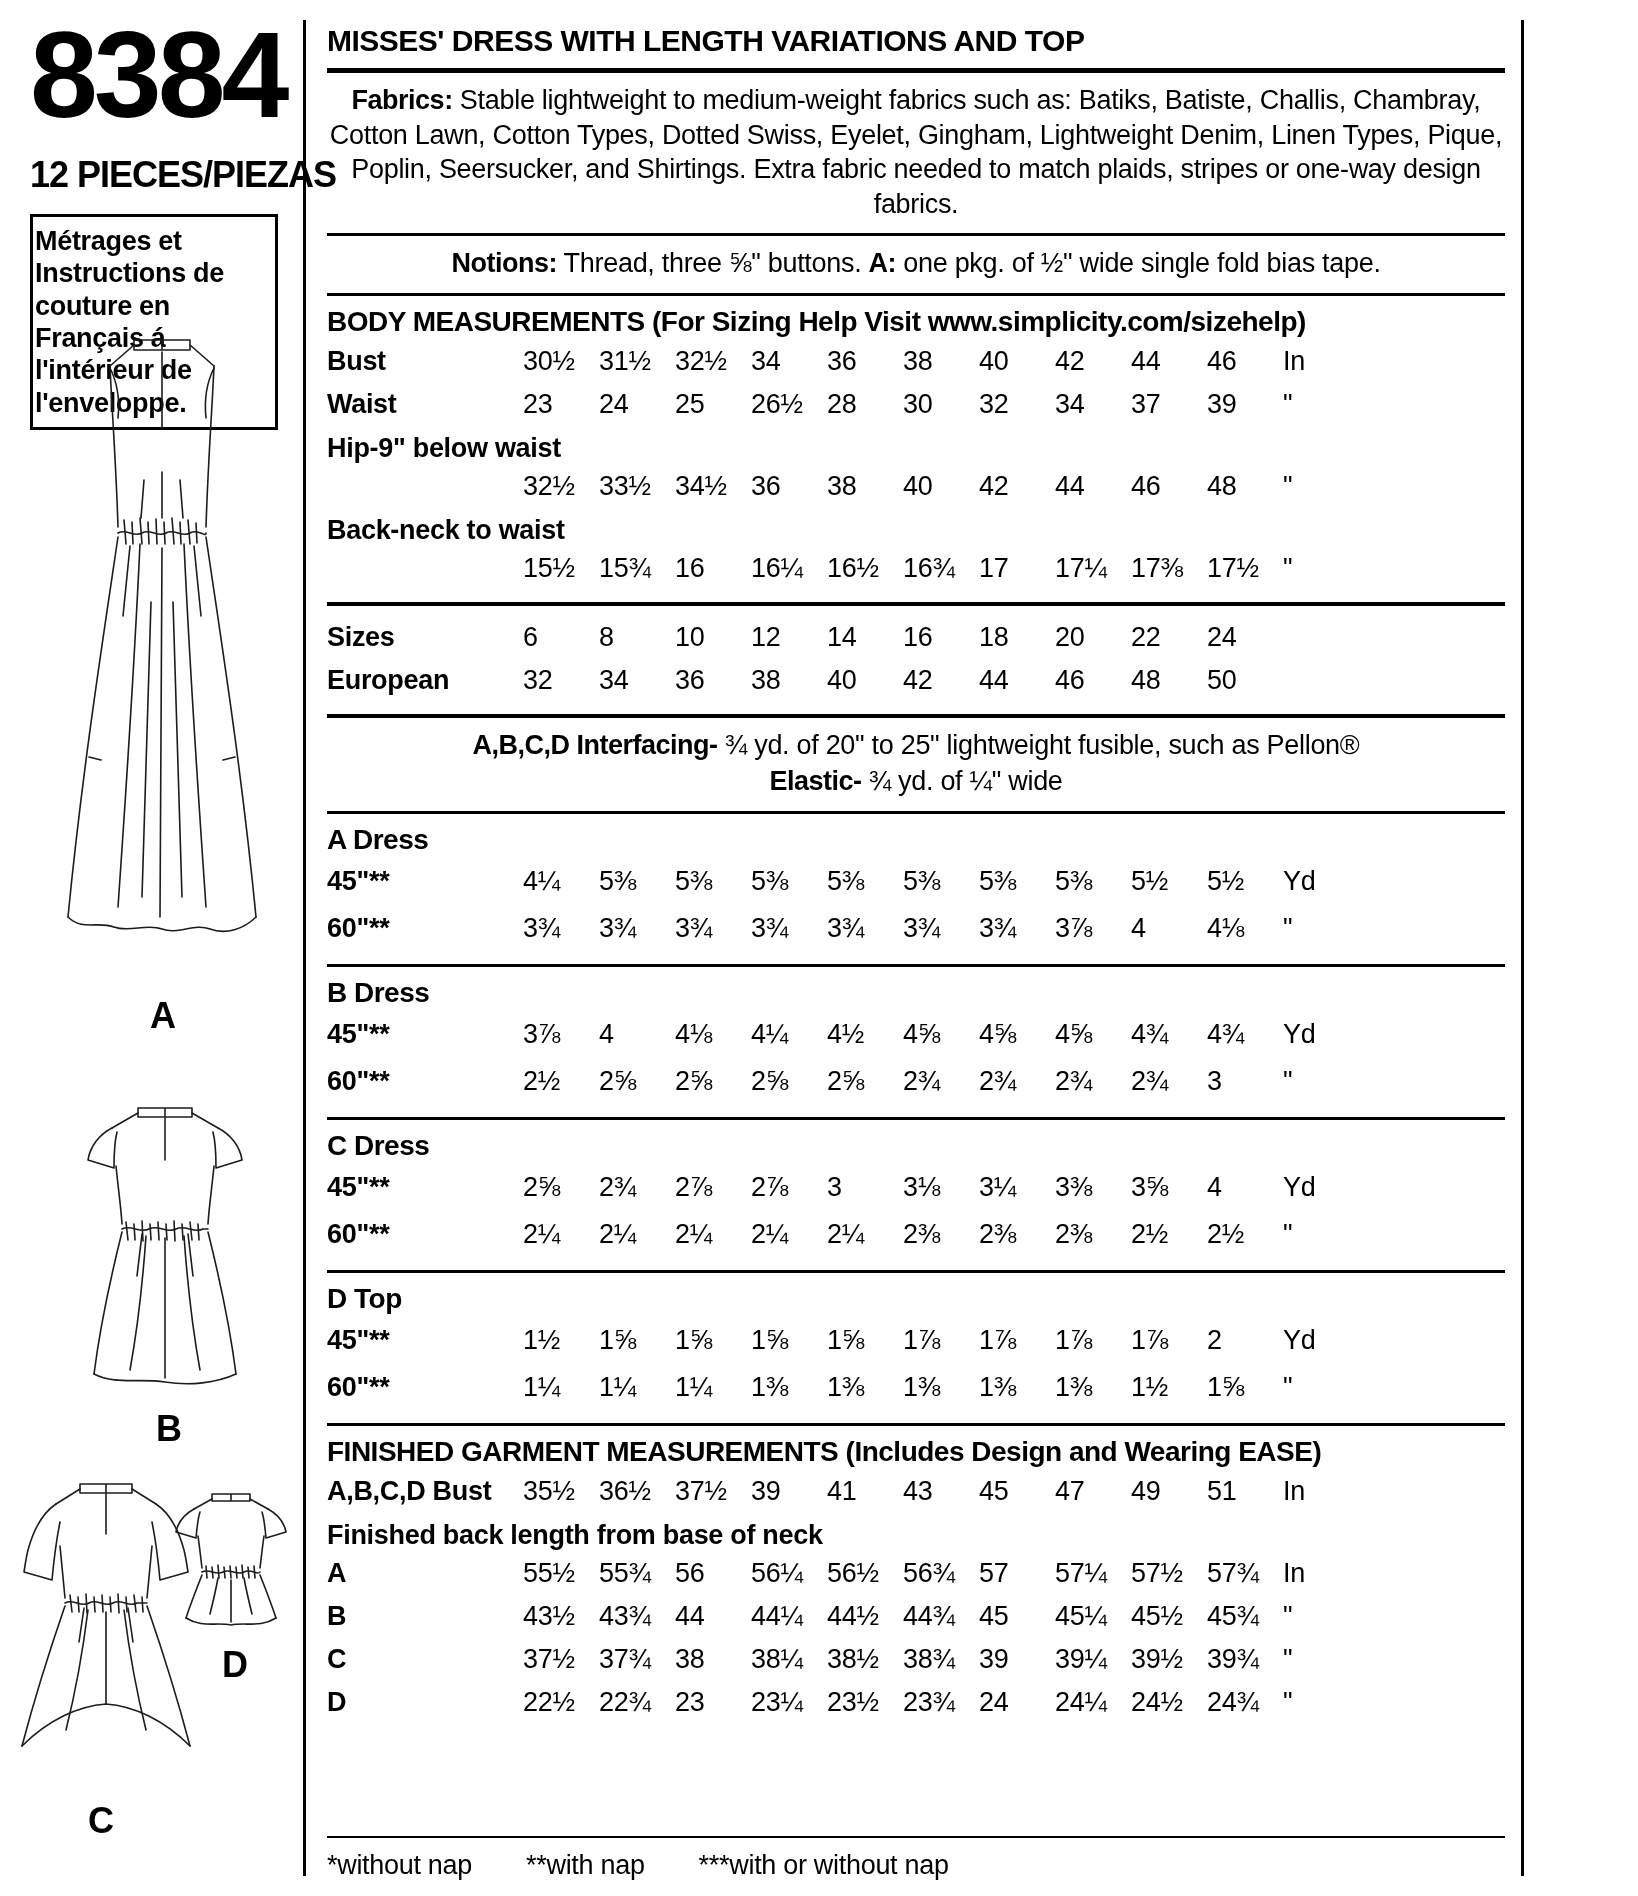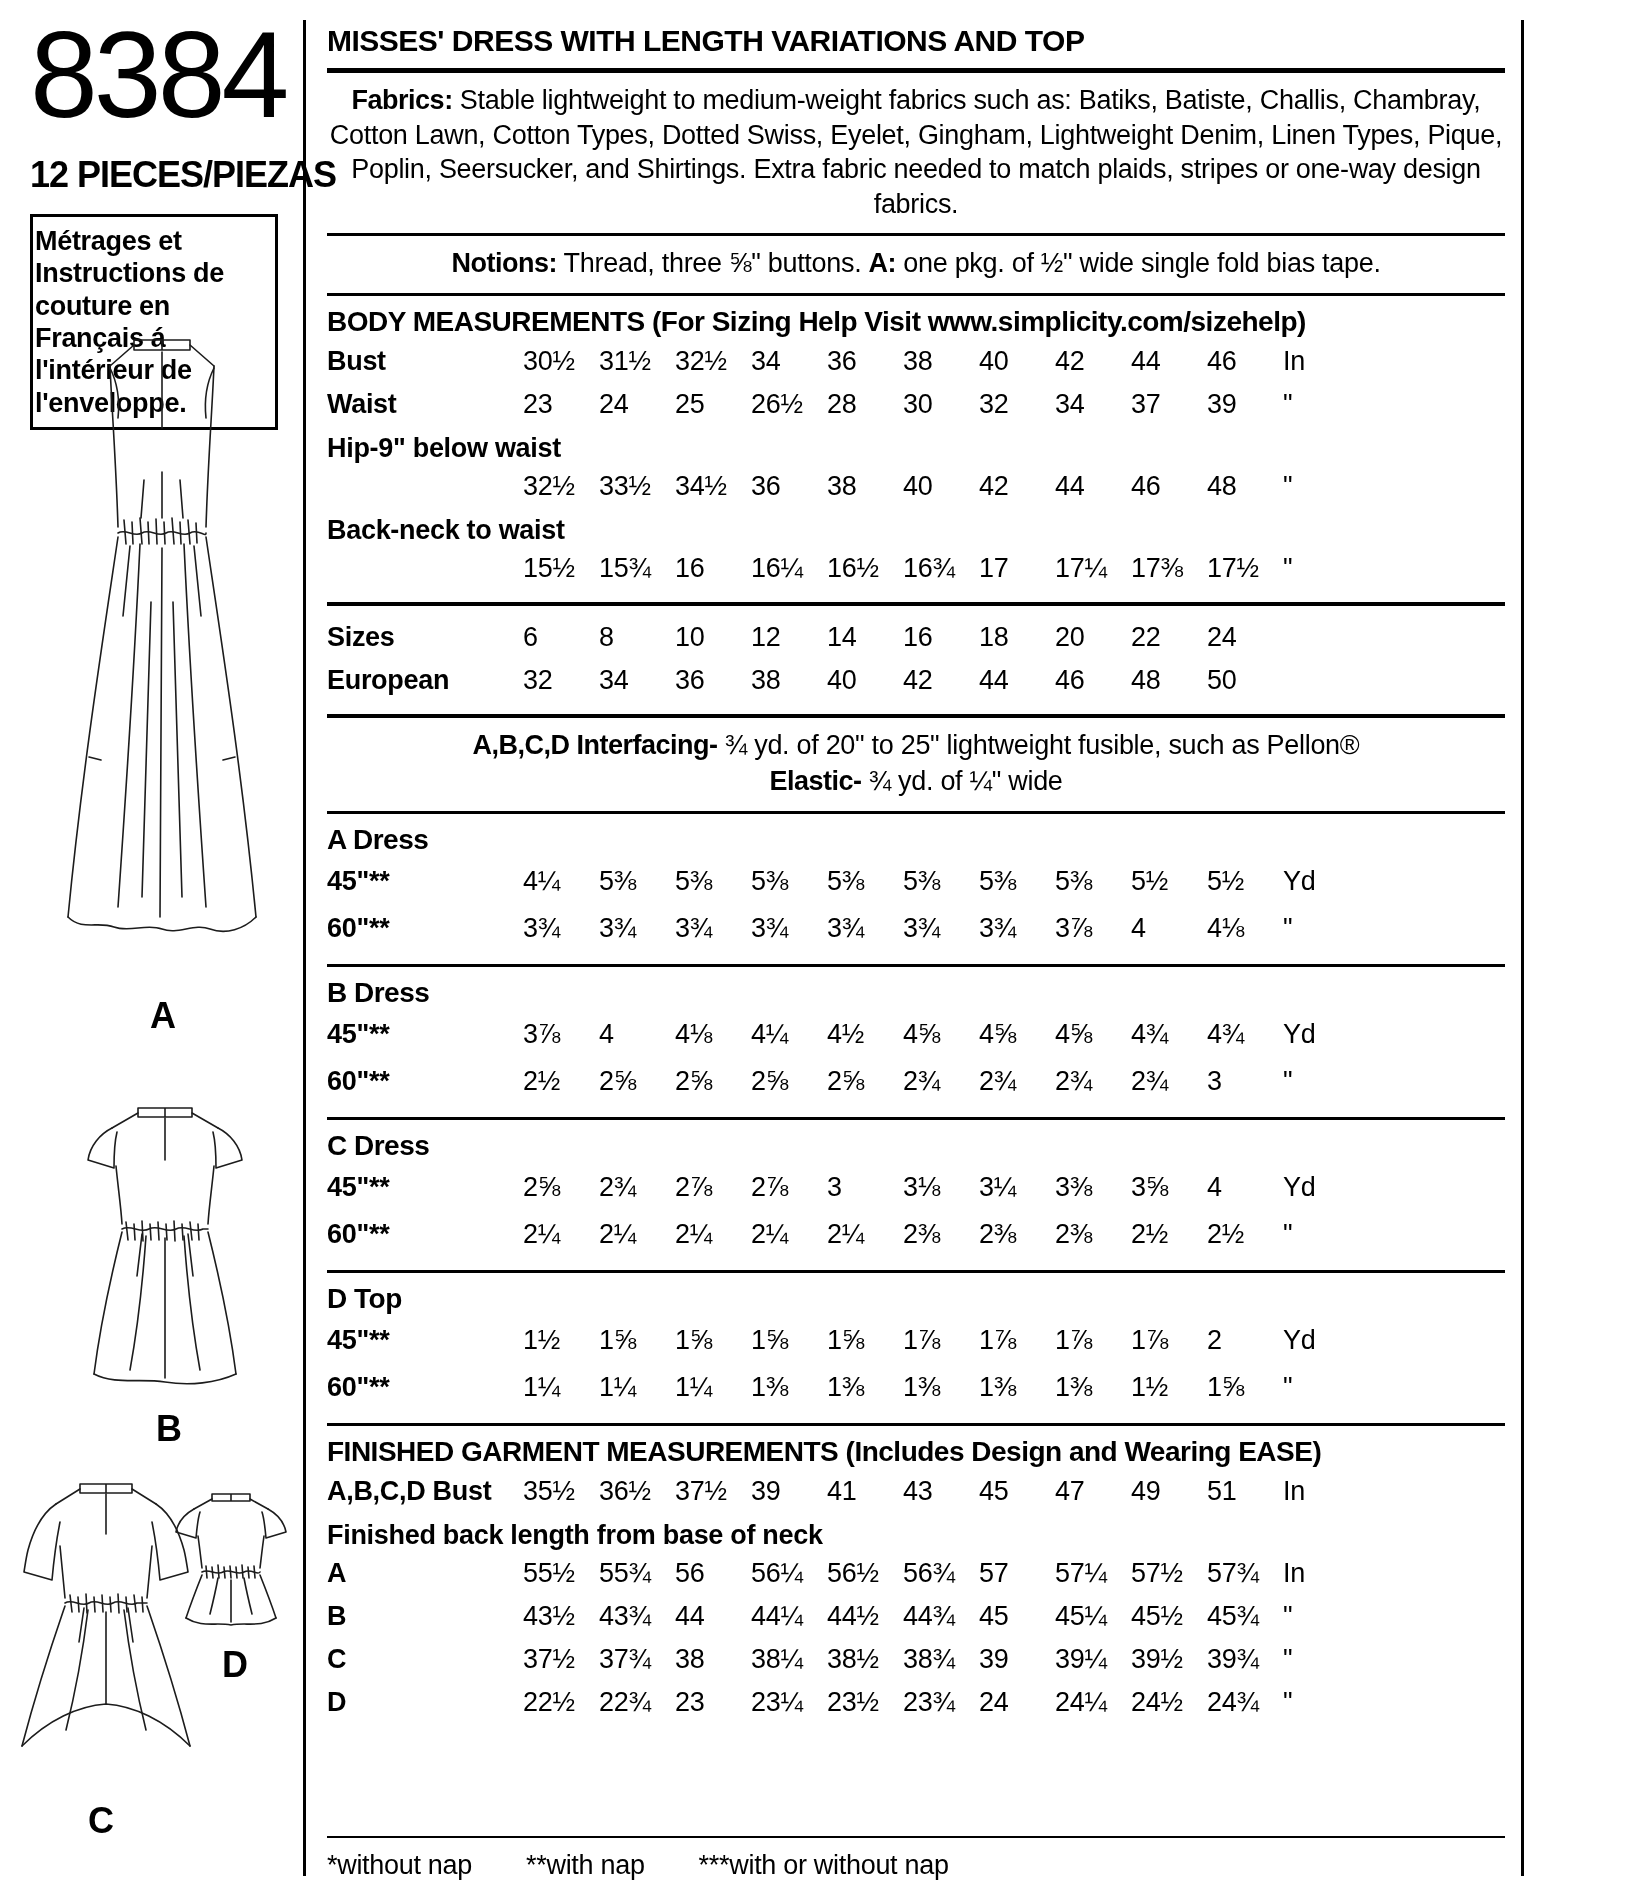--- a/index.html
+++ b/index.html
@@ -9,21 +9,21 @@
     font-family:"Liberation Sans",sans-serif;
     letter-spacing:-0.3px;
   }
   
   .vrule{position:absolute;top:20px;height:1856px;width:3px;background:#000;}
   .vrule.left{left:303px;}
   .vrule.right{left:1521px;}
 
   
   .left-col{position:absolute;left:30px;top:18px;width:268px;}
-  .pattern-number{font-size:122px;font-weight:normal;letter-spacing:-4px;line-height:.95;}
+  .pattern-number{font-size:122px;font-weight:bold;letter-spacing:-4px;line-height:.95;}
   .pieces{font-size:36px;font-weight:bold;letter-spacing:-1px;margin-top:20px;white-space:nowrap;}
   .french-box{margin-top:18px;border:3px solid #000;padding:8px 2px;width:238px;
     font-size:27px;font-weight:bold;line-height:1.2;}
   .sketch{position:absolute;}
   .sketch svg{display:block;}
   .sketch path{fill:none;stroke:#1c1c1c;stroke-width:1.6;stroke-linecap:round;stroke-linejoin:round;}
   .view-label{position:absolute;font-size:36px;font-weight:bold;}
 
   
   .right-col{position:absolute;left:327px;top:24px;width:1178px;}

